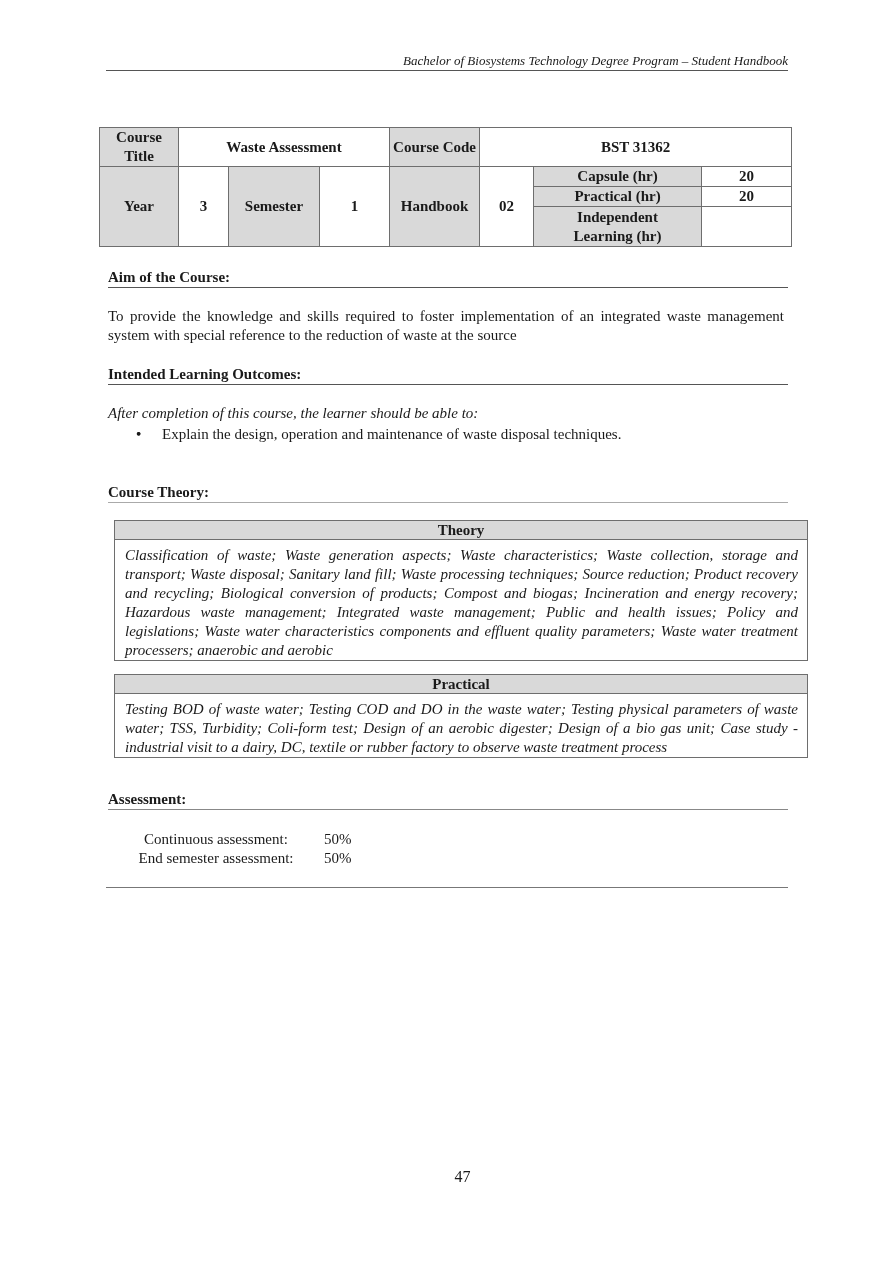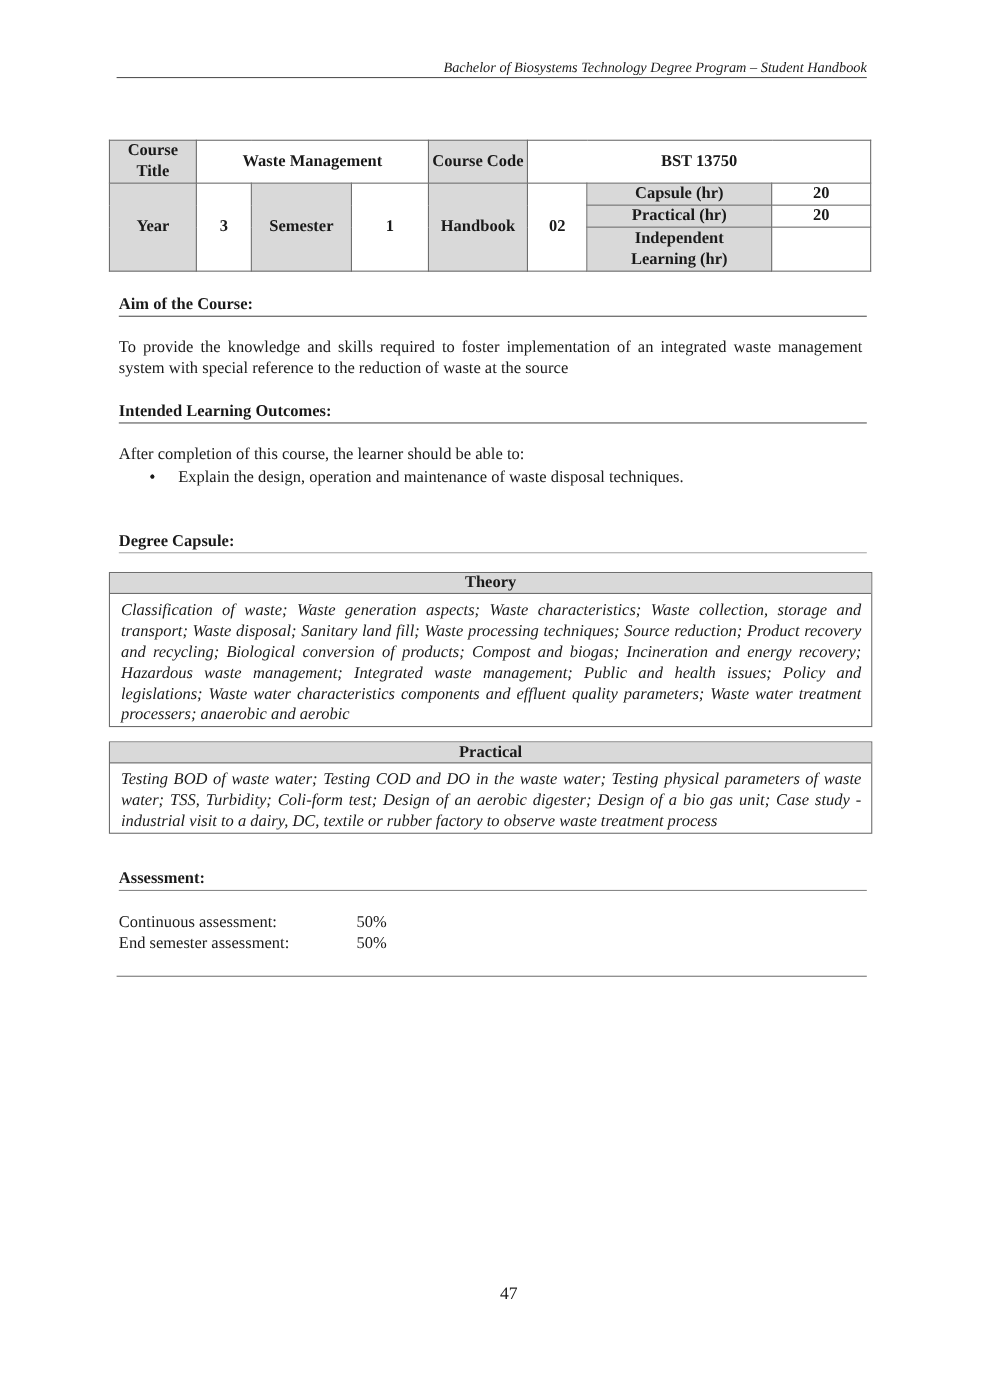--- a/index.html
+++ b/index.html
@@ -22,39 +22,39 @@
     }
     table.info td.shade { background: #d9d9d9; }
     .section-heading {
       position: absolute; left: 108px; width: 680px; font-weight: bold; font-size: 15px;
       border-bottom: 1px solid #555; line-height: 18px; padding-bottom: 1px;
     }
     .para {
       position: absolute; left: 108px; width: 676px; font-size: 15px; line-height: 19px;
       text-align: justify; text-align-last: left;
     }
-    .intro { }
+    .intro { font-style: italic; }
     ul.outcomes {
       position: absolute; left: 108px; top: 424px; width: 680px; margin: 0; padding: 0;
       list-style: none; font-size: 15px; line-height: 20px;
     }
     ul.outcomes li { position: relative; padding-left: 54px; }
     ul.outcomes li .bullet { position: absolute; left: 28px; top: 0; }
     .capsule {
-      position: absolute; left: 99px; width: 694px; border: 1px solid #6e6e6e;
+      position: absolute; left: 114px; width: 694px; border: 1px solid #6e6e6e;
       box-sizing: border-box; font-size: 15px;
     }
     .capsule .cap-head {
       background: #d9d9d9; text-align: center; font-weight: bold; line-height: 18px;
       border-bottom: 1px solid #6e6e6e;
     }
     .capsule .cap-body {
       padding: 6px 9px 0 10px; line-height: 19px; text-align: justify; text-align-last: left; font-style: italic;
     }
-    .assess-row { position: absolute; left: 108px; font-size: 15px; line-height: 19px; }
+    .assess-row { position: absolute; left: 108px; font-size: 15px; line-height: 19px; text-align: center; }
     .assess-row .lbl { display: inline-block; width: 216px; }
     .rule { position: absolute; left: 106px; width: 682px; border-top: 1px solid #555; }
     .page-number {
       position: absolute; left: 16px; width: 893px; top: 1168px; text-align: center; font-size: 16px;
     }
   </style>
 </head>
 <body>
 
 <div class="running-header">Bachelor of Biosystems Technology Degree Program – Student Handbook</div>
@@ -66,23 +66,23 @@
       <col style="width:91px">
       <col style="width:70px">
     <col style="width:90px">
       <col style="width:54px">
       <col style="width:168px">
       <col style="width:90px">
   </colgroup>
   <tbody>
       <tr style="height:39px">
     <td class="shade">Course Title</td>
-    <td colspan="3">Waste Management</td>
+    <td colspan="3">Waste Assessment</td>
     <td class="shade">Course Code</td>
-    <td colspan="3">BST 13750</td>
+    <td colspan="3">BST 31362</td>
   </tr>
   <tr style="height:20px">
     <td class="shade" rowspan="3">Year</td>
     <td rowspan="3">3</td>
     <td class="shade" rowspan="3">Semester</td>
     <td rowspan="3">1</td>
     <td class="shade" rowspan="3">Handbook</td>
     <td rowspan="3">02</td>
     <td class="shade">Capsule (hr)</td>
     <td>20</td>
@@ -106,21 +106,21 @@
 <ul class="outcomes">
   <li>
     <span class="bullet">•</span>
   </li>
   <li>
     <span class="bullet">•</span>
     <span>Explain the design, operation and maintenance of waste disposal techniques.</span>
   </li>
 </ul>
 
-<div class="section-heading" style="top:483px; border-bottom-color:#aaa">Degree Capsule:</div>
+<div class="section-heading" style="top:483px; border-bottom-color:#aaa">Course Theory:</div>
 
 <div class="capsule" style="top:520px">
   <div class="cap-head">Theory</div>
   <div class="cap-body">Classification of waste; Waste generation aspects; Waste characteristics; Waste collection, storage and transport; Waste disposal; Sanitary land fill; Waste processing techniques; Source reduction; Product recovery and recycling; Biological conversion of products; Compost and biogas; Incineration and energy recovery; Hazardous waste management; Integrated waste management; Public and health issues; Policy and legislations; Waste water characteristics components and effluent quality parameters; Waste water treatment processers; anaerobic and aerobic</div>
 </div>
 
 <div class="capsule" style="top:674px">
   <div class="cap-head">Practical</div>
   <div class="cap-body">Testing BOD of waste water; Testing COD and DO in the waste water; Testing physical parameters of waste water; TSS, Turbidity; Coli-form test; Design of an aerobic digester; Design of a bio gas unit; Case study - industrial visit to a dairy, DC, textile or rubber factory to observe waste treatment process</div>
 </div>

